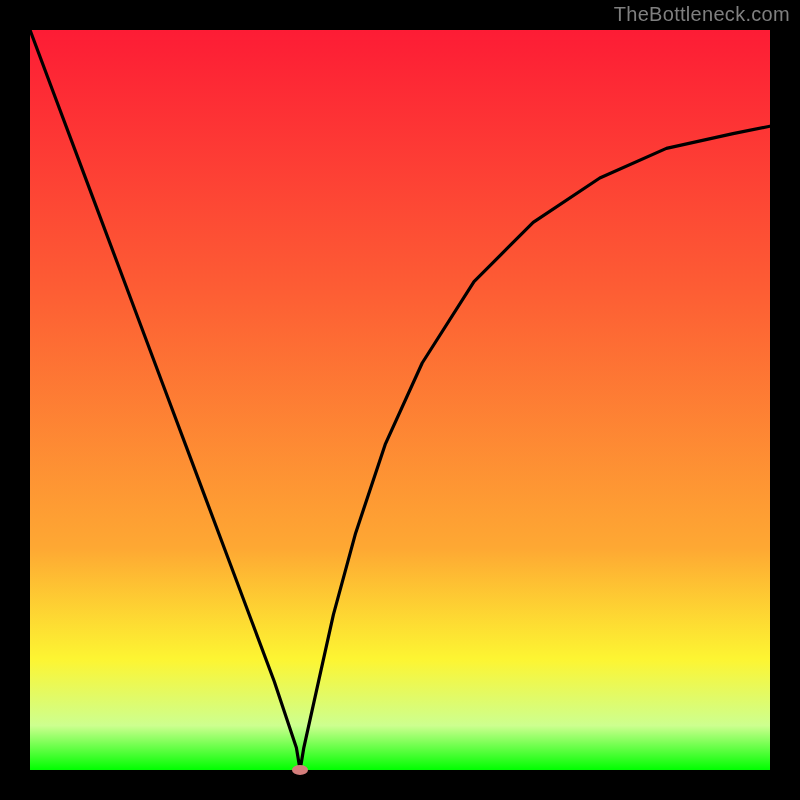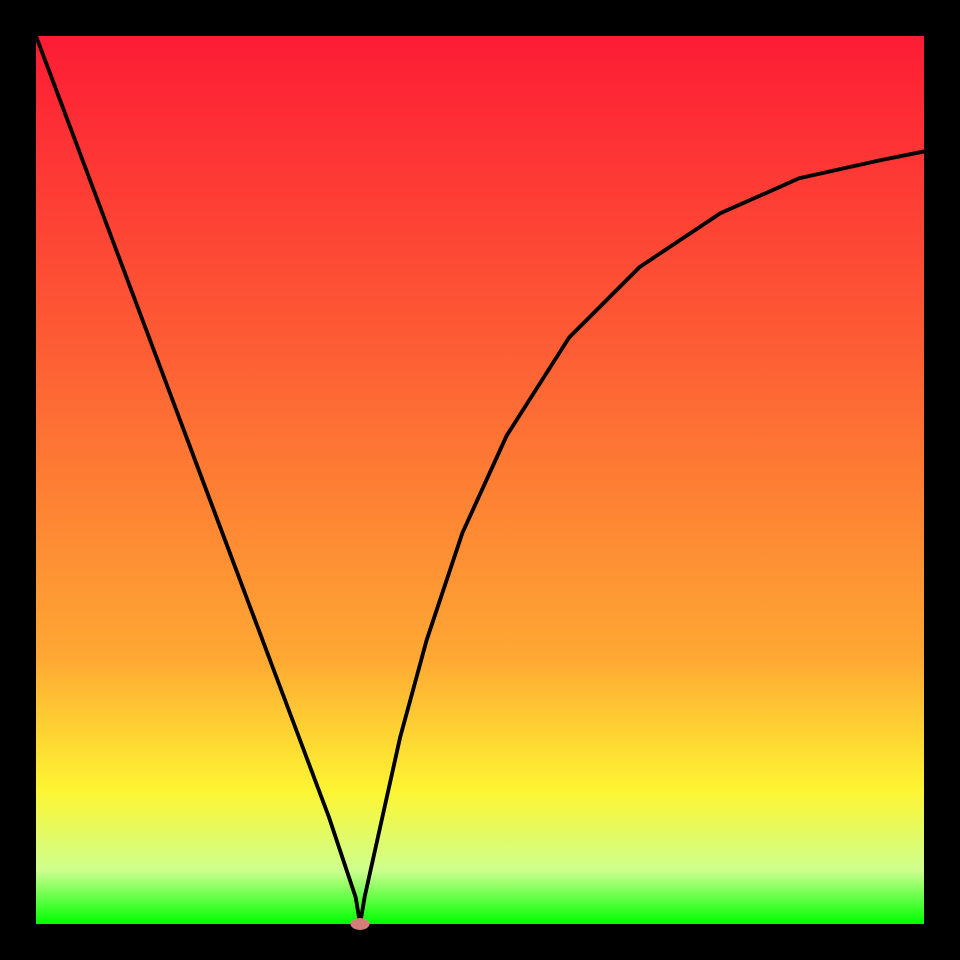--- a/index.html
+++ b/index.html
@@ -67,14 +67,15 @@
 
 <div class="frame">
 
   <div class="plot-area" id="plot" style="--c0: #fd1c35; --c1: #fd5d34; --c2: #fea833; --c3: #fdf532; --c4: #cdff8f; --c5: #00ff00;">
     <svg class="curve-svg" viewBox="0 0 740 740" preserveAspectRatio="none">
       <path id="curvePath" class="curve-path" d="M0.0 0.0 L22.2 59.2 L44.4 118.4 L66.6 177.6 L88.8 236.8 L111.0 296.0 L133.2 355.2 L155.4 414.4 L177.6 473.6 L199.8 532.8 L222.0 592.0 L244.2 651.2 L266.4 717.8 L270.1 740.0 L273.8 717.8 L288.6 651.2 L303.4 584.6 L325.6 503.2 L355.2 414.4 L392.2 333.0 L444.0 251.6 L503.2 192.4 L569.8 148.0 L636.4 118.4 L703.0 103.6 L740.0 96.2"></path>
     </svg>
     <div class="marker" id="marker" style="left: 270.1px; top: 740px; background: rgb(212, 126, 124);"></div>
   </div>
 
+  <div class="watermark" id="watermark" style="top: 3px; right: 10px;">TheBottleneck.com</div>
 
 </div>
 
 </body></html>

